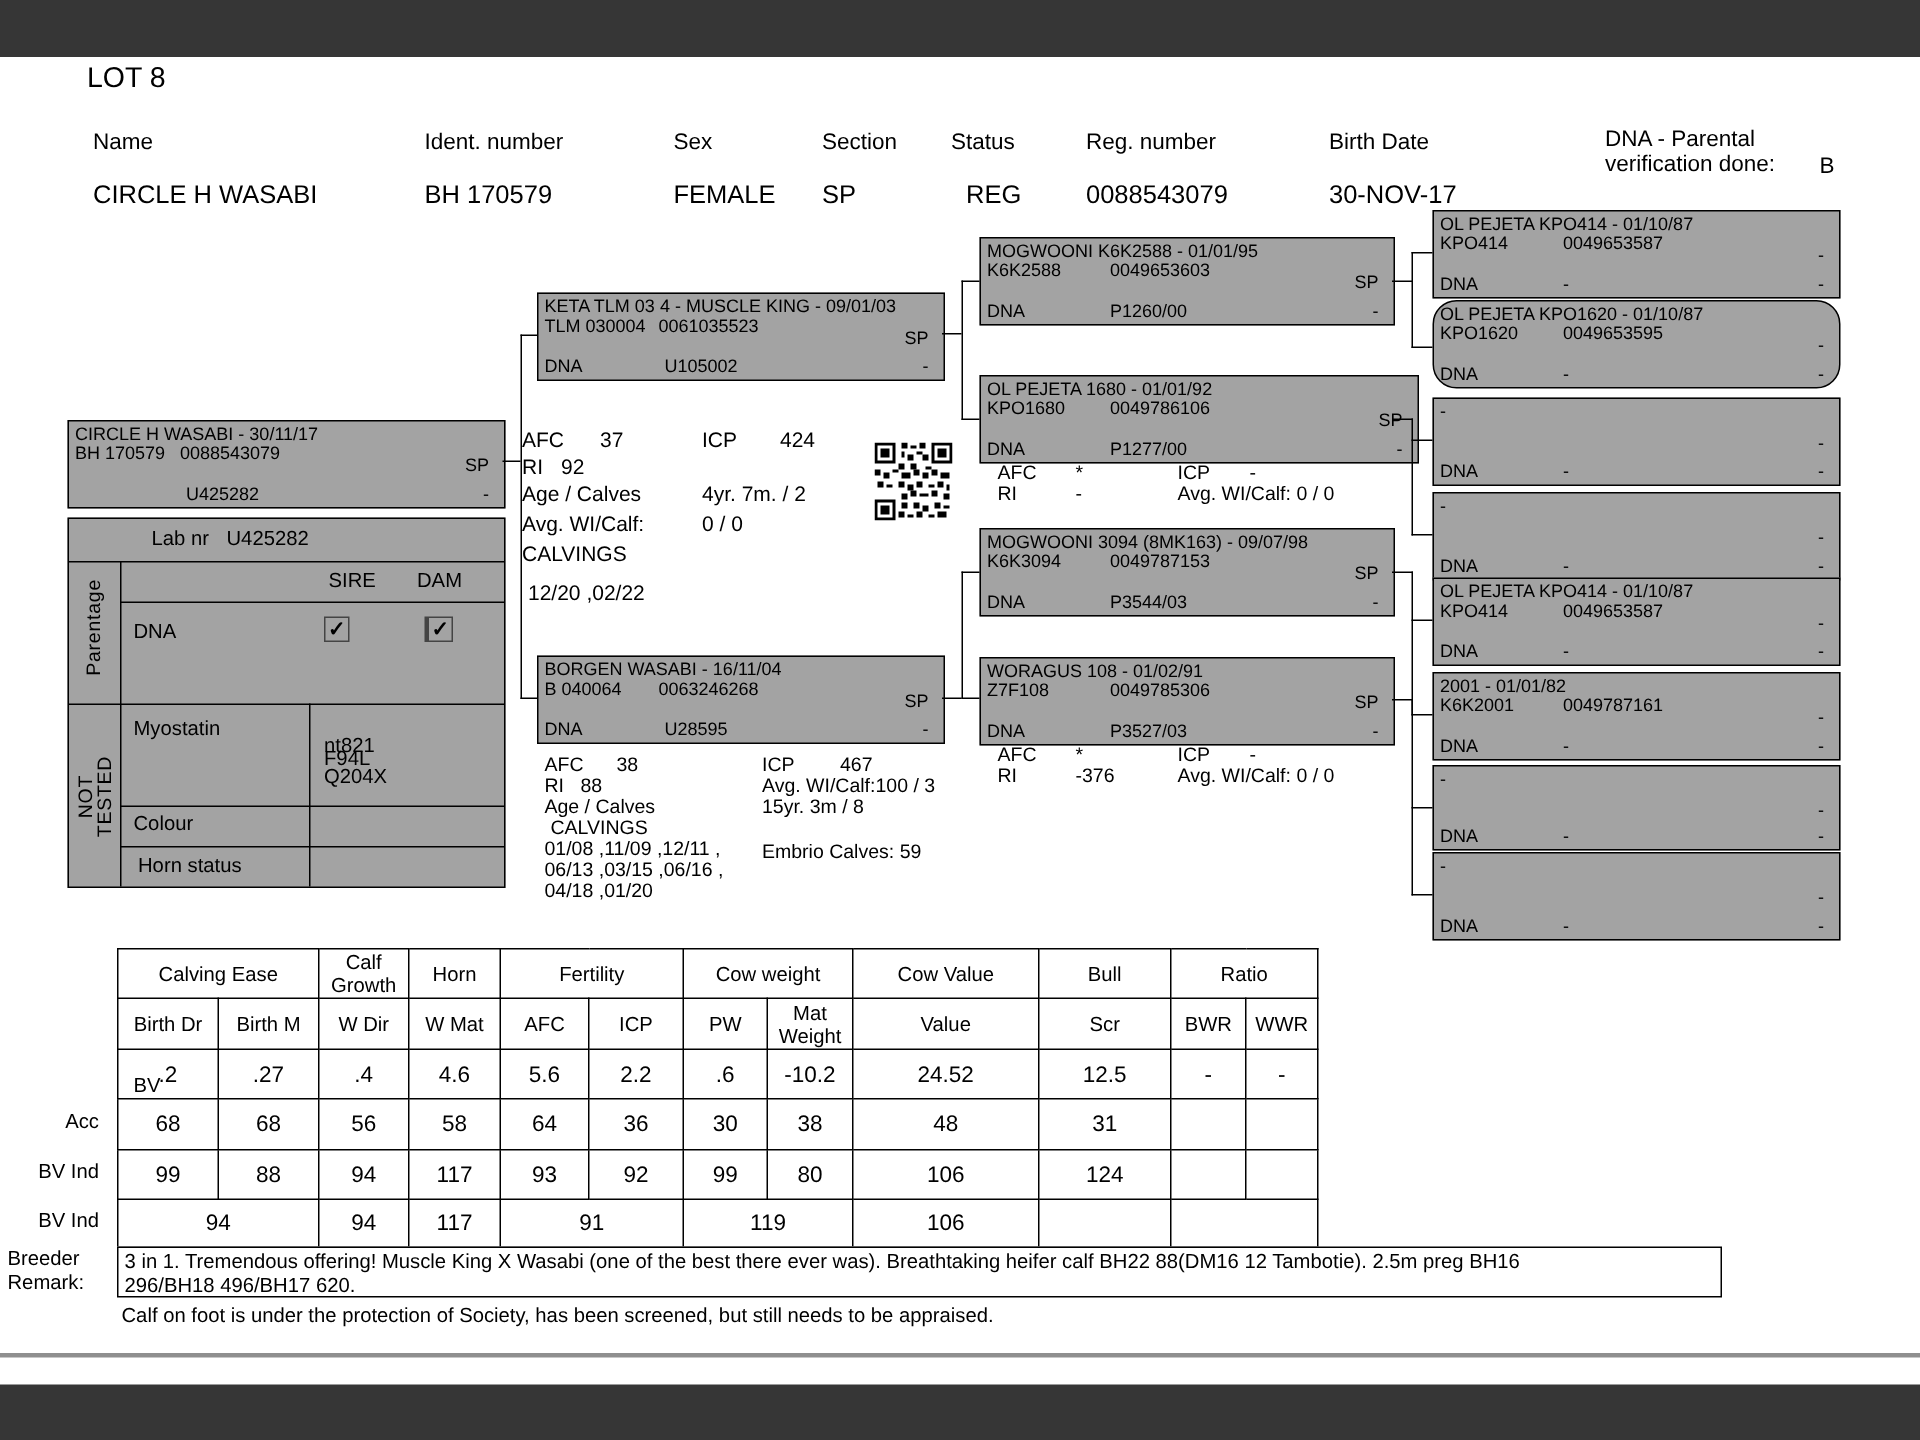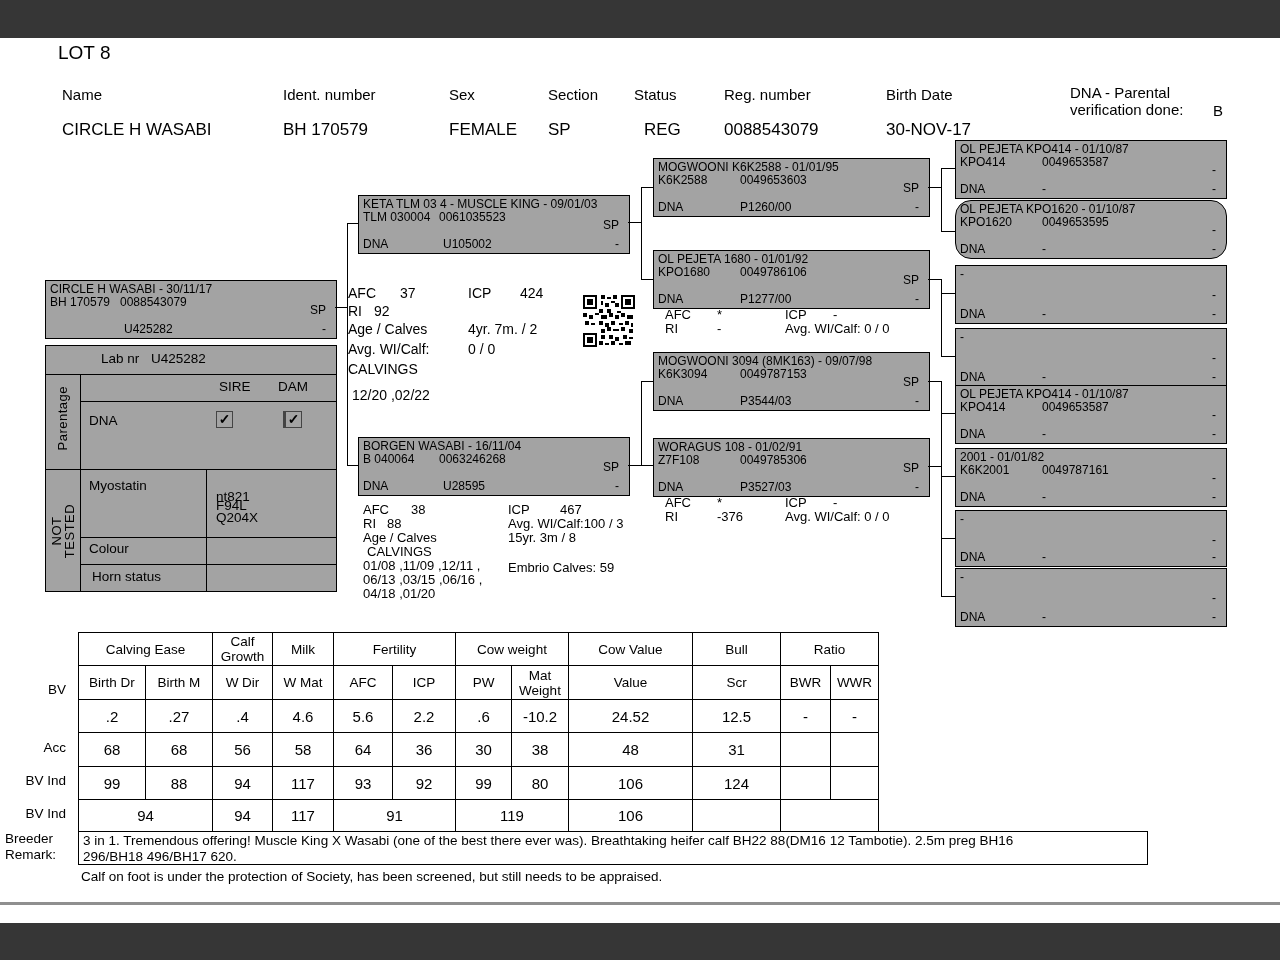--- a/index.html
+++ b/index.html
@@ -198,21 +198,21 @@
 
   <div class="pbox" style="left:653px;top:158px;width:275px;height:57px;">
     <span class="l1">MOGWOONI K6K2588 - 01/01/95</span>
     <span class="bid">K6K2588</span>
     <span class="breg">0049653603</span>
     <span class="bsp">SP</span>
     <span class="bdna">DNA</span>
     <span class="bdnav">P1260/00</span>
     <span class="bdash">-</span>
   </div>
-  <div class="pbox" style="left:653px;top:250px;width:275px;height:57px;">
+  <div class="pbox" style="left:653px;top:250px;width:275px;height:57px;padding-left:16px;">
     <span class="l1">OL PEJETA  1680 - 01/01/92</span>
     <span class="bid">KPO1680</span>
     <span class="breg">0049786106</span>
     <span class="bsp">SP</span>
     <span class="bdna">DNA</span>
     <span class="bdnav">P1277/00</span>
     <span class="bdash">-</span>
   </div>
   <div class="stats" style="left:665px;top:308px;font-size:13px;line-height:14px;">
     <div><span style="display:inline-block;width:52px;">AFC</span><span style="display:inline-block;width:68px;">*</span><span style="display:inline-block;width:48px;">ICP</span><span>-</span></div>
@@ -355,21 +355,21 @@
         <col style="width:57px">
       <col style="width:124px">
         <col style="width:88px">
         <col style="width:50px">
         <col style="width:48px">
     </colgroup>
     <tbody>
         <tr style="height:33px;">
       <th colspan="2">Calving Ease</th>
       <th>Calf Growth</th>
-      <th>Milk</th>
+      <th>Horn</th>
       <th colspan="2">Fertility</th>
       <th colspan="2">Cow weight</th>
       <th>Cow Value</th>
       <th>Bull</th>
       <th colspan="2">Ratio</th>
     </tr>
     <tr style="height:34px;margin-top:20px;">
       <th>Birth Dr</th>
       <th>Birth M</th>
       <th>W Dir</th>
@@ -431,21 +431,21 @@
       <td>117</td>
       <td colspan="2">91</td>
       <td colspan="2">119</td>
       <td>106</td>
       <td></td>
       <td colspan="2"></td>
     </tr>
   </tbody>
     </table>
 
-  <div class="rowlab" style="top:682px;">BV</div>
+  <div class="rowlab" style="top:716px;margin-left:41px;">BV</div>
   <div class="rowlab" style="top:740px;">Acc</div>
   <div class="rowlab" style="top:773px;">BV Ind</div>
   <div class="rowlab" style="top:806px;">BV Ind</div>
 
 
   <div class="abs" style="left:5px;top:831px;font-size:13.5px;line-height:16px;white-space:normal;width:66px;">
     <span>Breeder</span><br>
     <span>Remark:</span>
   </div>
   <div class="panel" style="left:78px;top:831px;width:1070px;height:34px;font-size:13.5px;line-height:16px;padding:1px 4px;box-sizing:border-box;">

